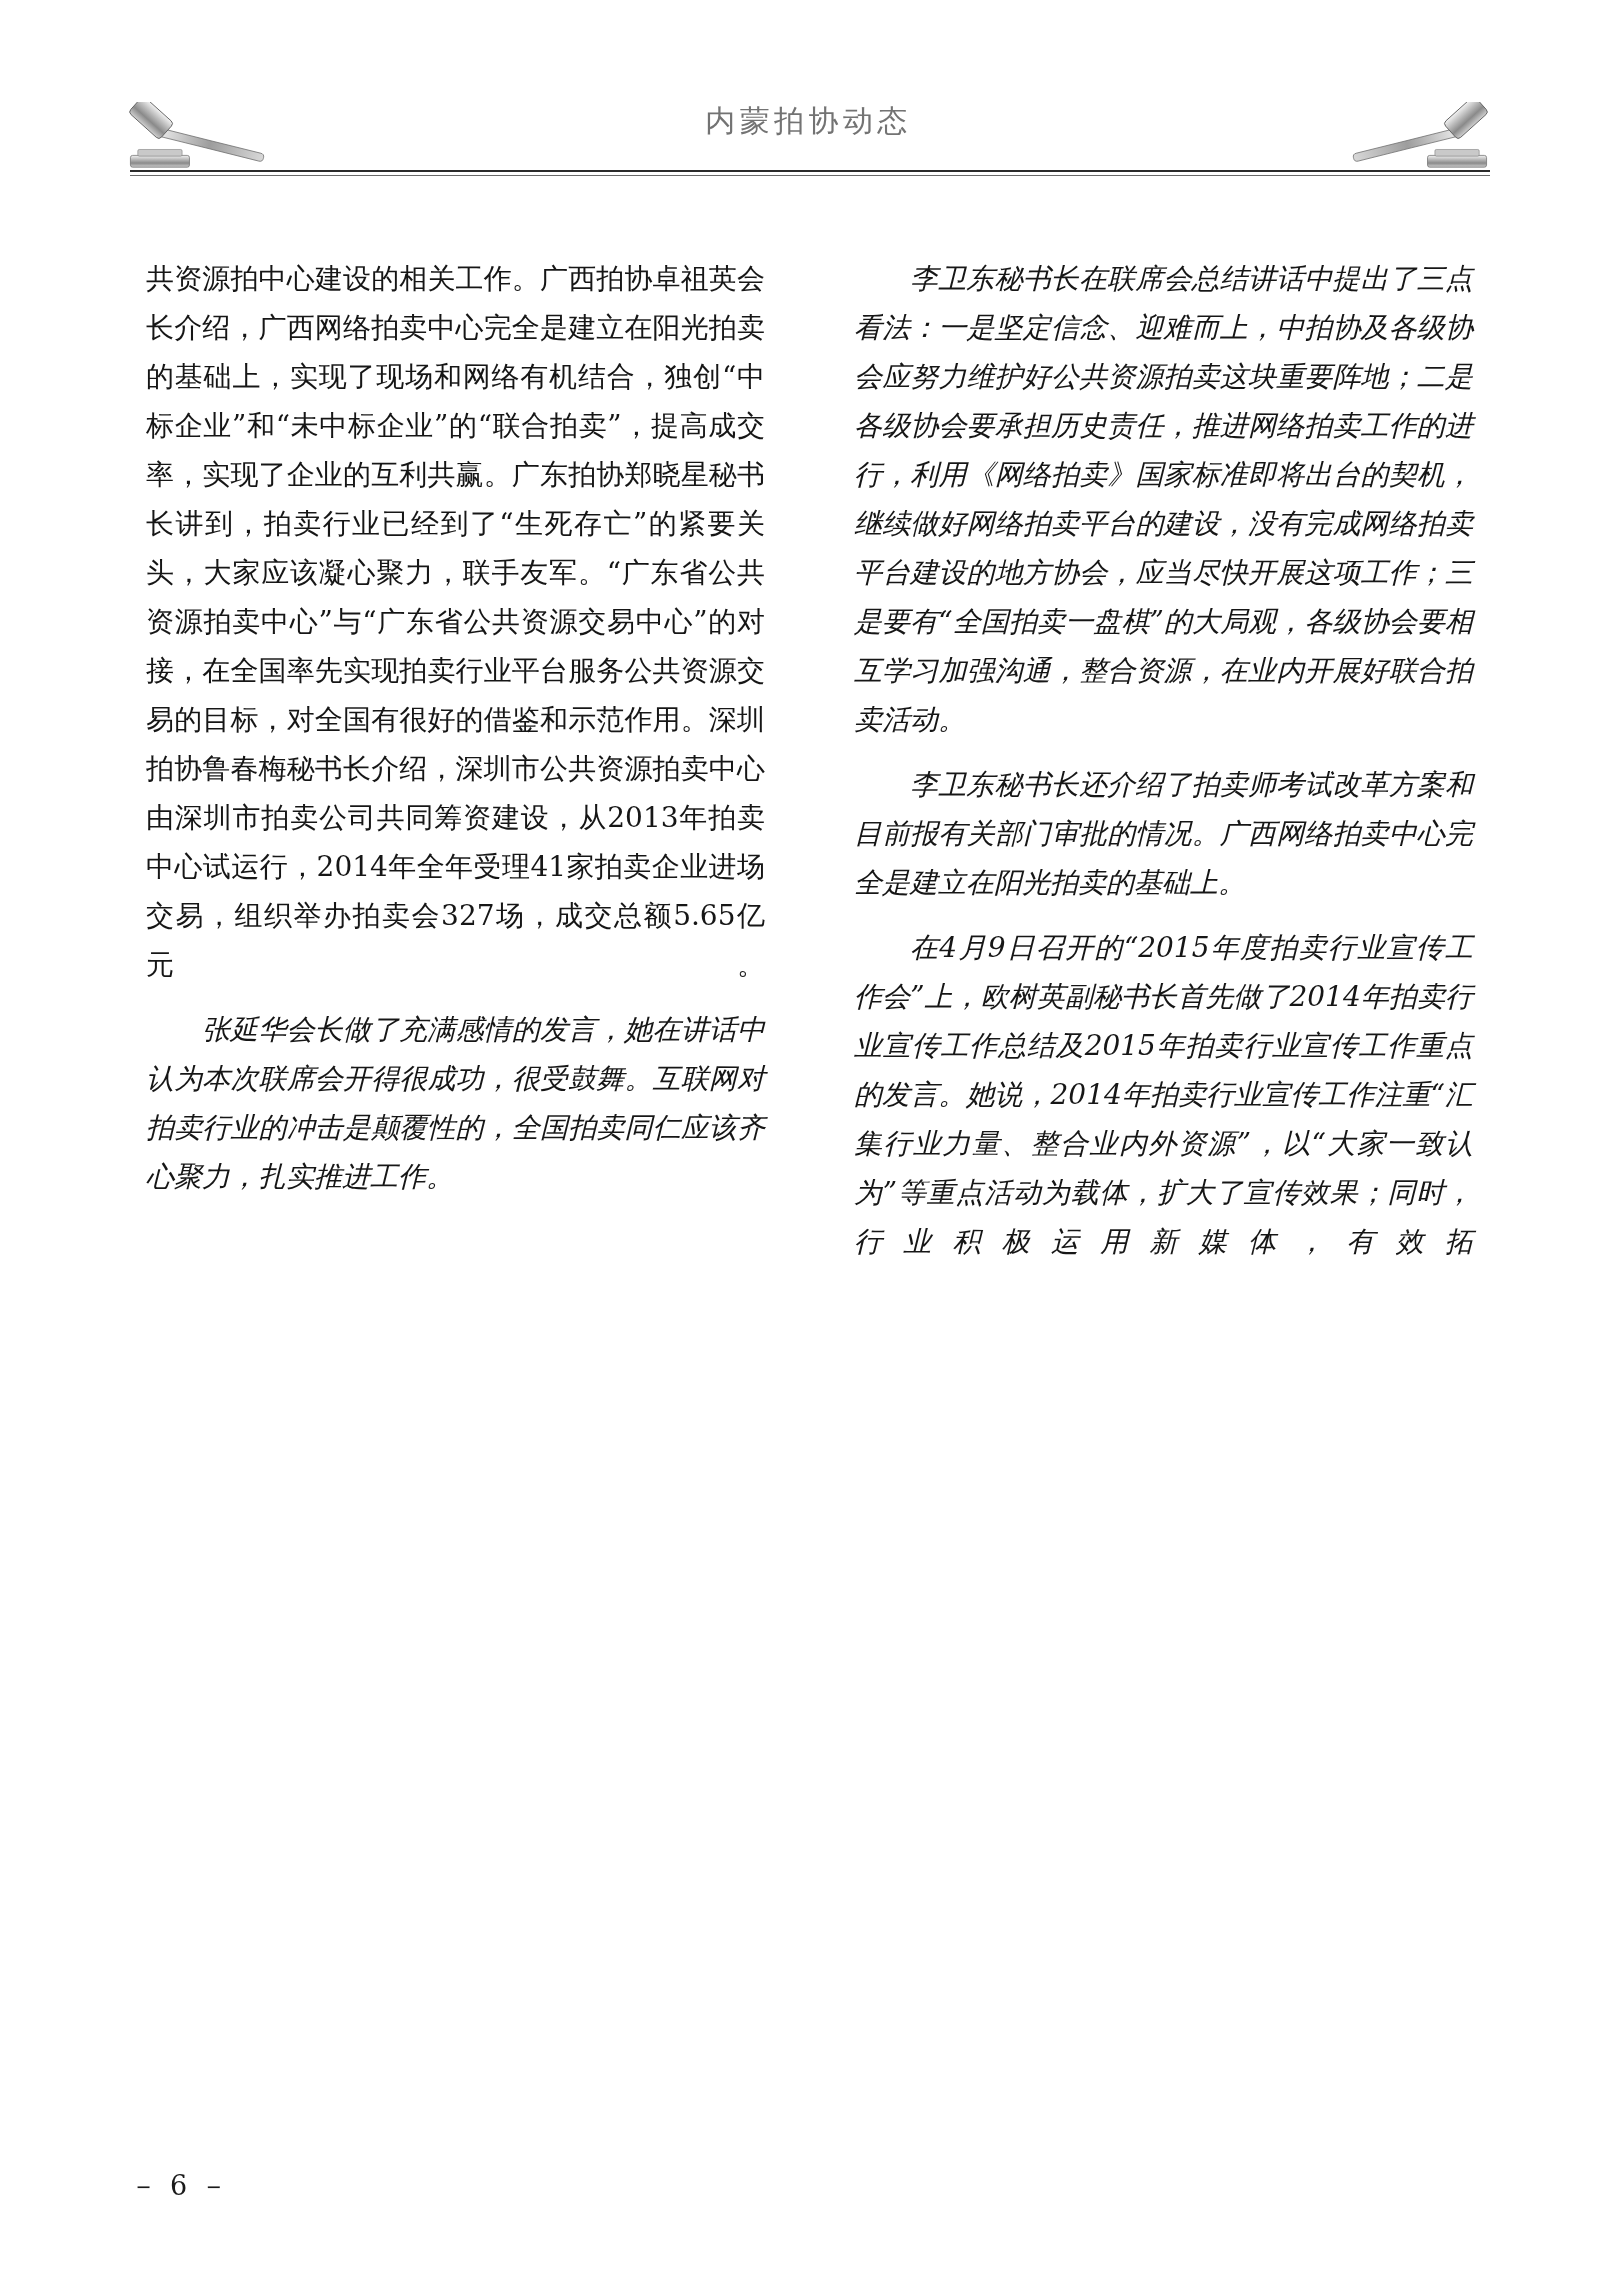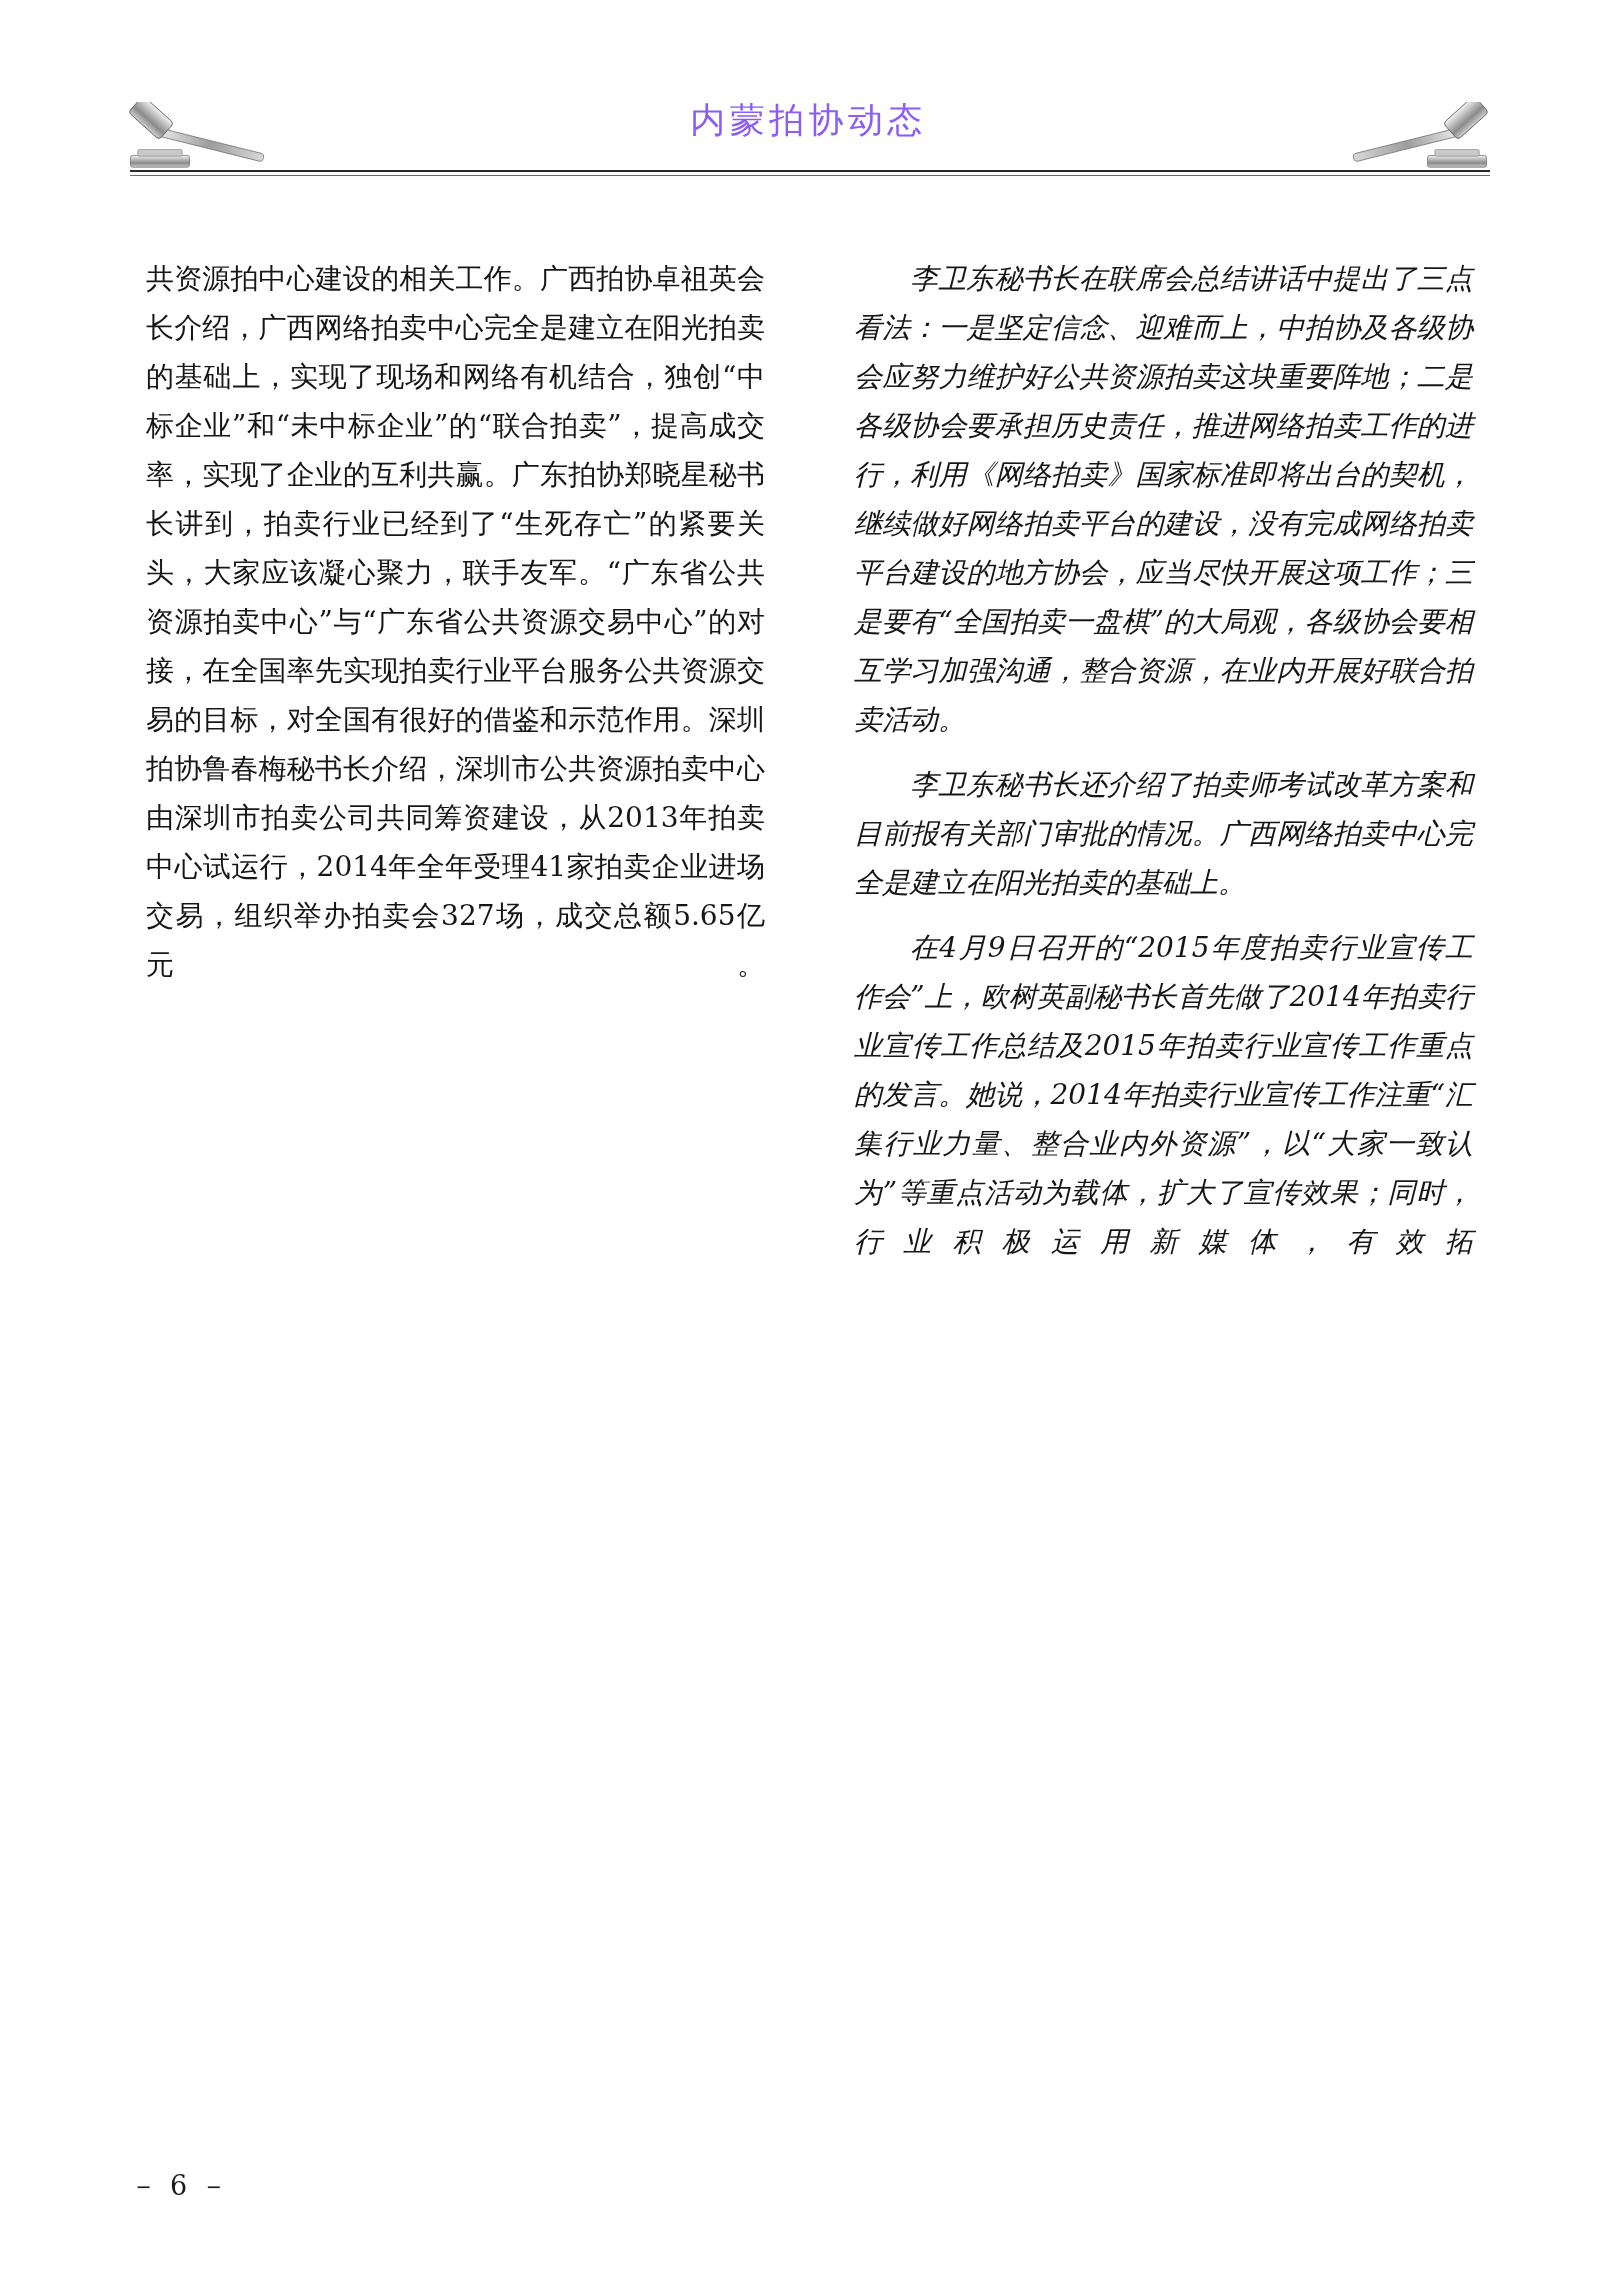--- a/index.html
+++ b/index.html
@@ -31,23 +31,23 @@
     width: 1365px;
     height: 96px;
   }
   .header-title {
     position: absolute;
     left: 0;
     top: 0;
     width: 100%;
     text-align: center;
     font-family: "DejaVu Sans", "Liberation Sans", sans-serif;
-    font-size: 35px;
+    font-size: 30px;
     letter-spacing: 4.4px;
-    color: #8b5cf6;
+    color: #737373;
     font-weight: 500;
     line-height: 67px;
   }
   .header-rule {
     position: absolute;
     left: 4.4px;
     top: 83px;
     width: 1360px;
     height: 2.2px;
     background: #2b2b2b;
@@ -157,20 +157,21 @@
 
     <div class="header-title">内蒙拍协动态</div>
     <div class="header-rule"></div>
     <div class="header-rule2"></div>
   </div>
 
   <div class="columns">
 
     <div class="col">
       <p>共资源拍中心建设的相关工作。广西拍协卓祖英会长介绍，广西网络拍卖中心完全是建立在阳光拍卖的基础上，实现了现场和网络有机结合，独创“中标企业”和“未中标企业”的“联合拍卖”，提高成交率，实现了企业的互利共赢。广东拍协郑晓星秘书长讲到，拍卖行业已经到了“生死存亡”的紧要关头，大家应该凝心聚力，联手友军。“广东省公共资源拍卖中心”与“广东省公共资源交易中心”的对接，在全国率先实现拍卖行业平台服务公共资源交易的目标，对全国有很好的借鉴和示范作用。深圳拍协鲁春梅秘书长介绍，深圳市公共资源拍卖中心由深圳市拍卖公司共同筹资建设，从2013年拍卖中心试运行，2014年全年受理41家拍卖企业进场交易，组织举办拍卖会327场，成交总额5.65亿元。</p>
+      <p class="indent last-left">张延华会长做了充满感情的发言，她在讲话中认为本次联席会开得很成功，很受鼓舞。互联网对拍卖行业的冲击是颠覆性的，全国拍卖同仁应该齐心聚力，扎实推进工作。</p>
     </div>
 
     <div class="col">
       <p class="indent last-left">李卫东秘书长在联席会总结讲话中提出了三点看法：一是坚定信念、迎难而上，中拍协及各级协会应努力维护好公共资源拍卖这块重要阵地；二是各级协会要承担历史责任，推进网络拍卖工作的进行，利用《网络拍卖》国家标准即将出台的契机，继续做好网络拍卖平台的建设，没有完成网络拍卖平台建设的地方协会，应当尽快开展这项工作；三是要有“全国拍卖一盘棋”的大局观，各级协会要相互学习加强沟通，整合资源，在业内开展好联合拍卖活动。</p>
       <p class="indent last-left">李卫东秘书长还介绍了拍卖师考试改革方案和目前报有关部门审批的情况。广西网络拍卖中心完全是建立在阳光拍卖的基础上。</p>
       <p class="indent">在4月9日召开的“2015年度拍卖行业宣传工作会”上，欧树英副秘书长首先做了2014年拍卖行业宣传工作总结及2015年拍卖行业宣传工作重点的发言。她说，2014年拍卖行业宣传工作注重“汇集行业力量、整合业内外资源”，以“大家一致认为”等重点活动为载体，扩大了宣传效果；同时，行业积极运用新媒体，有效拓</p>
     </div>
 
   </div>
 

